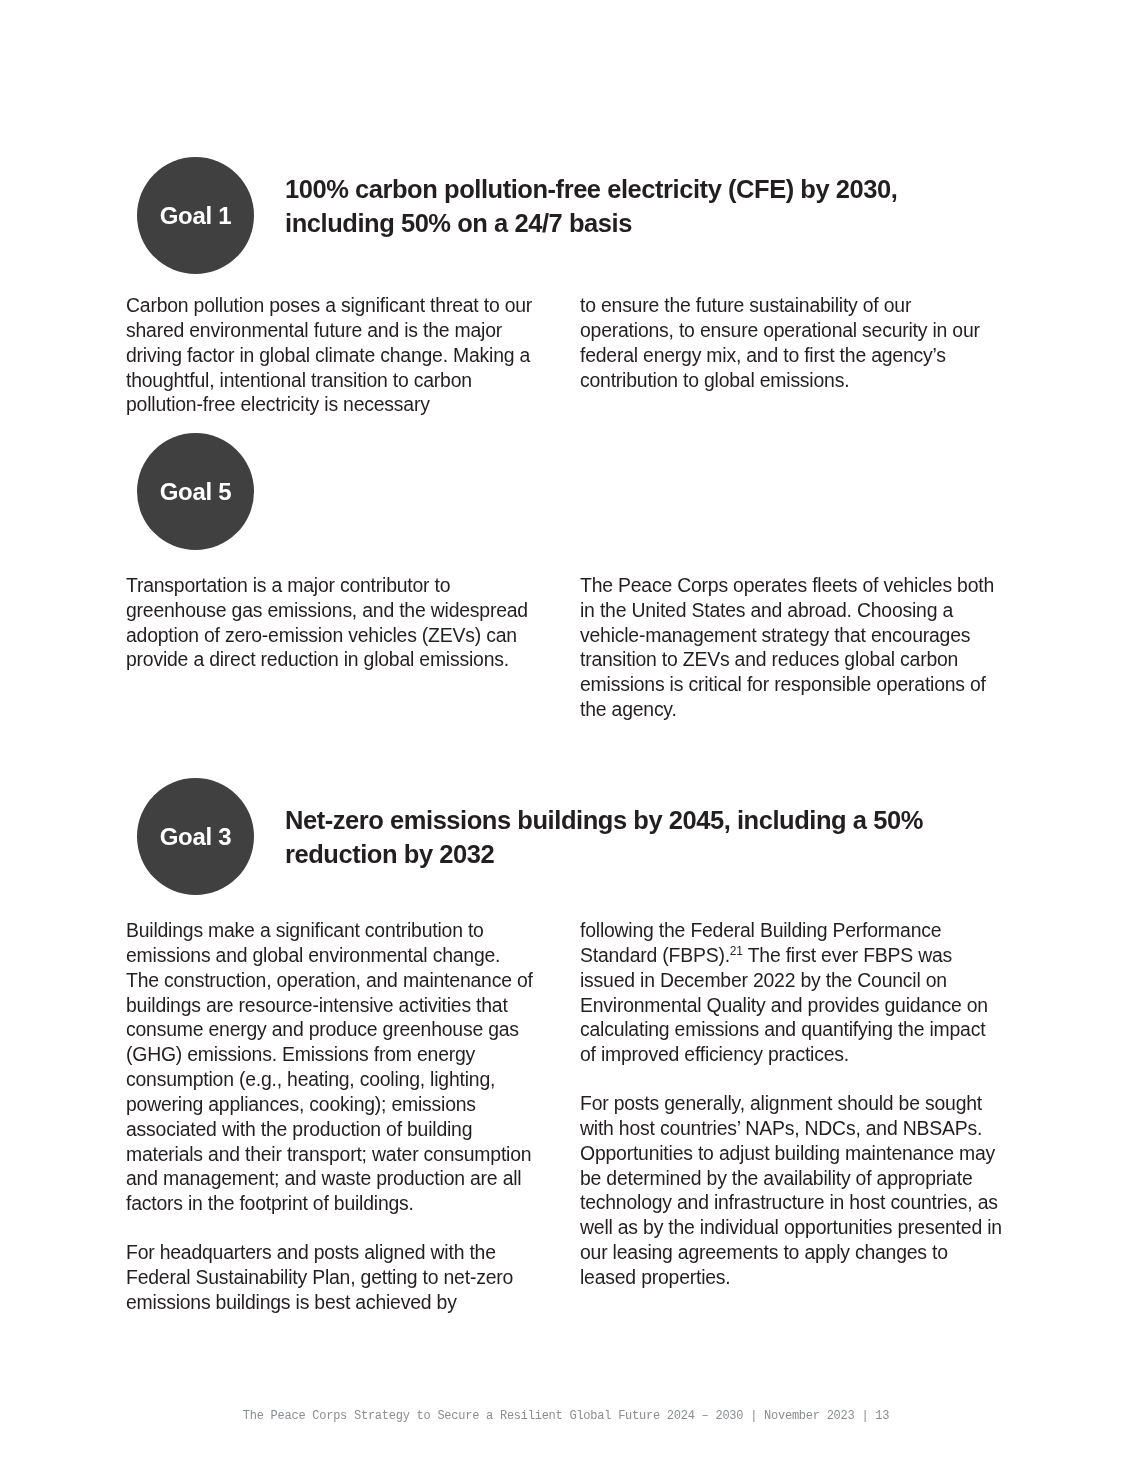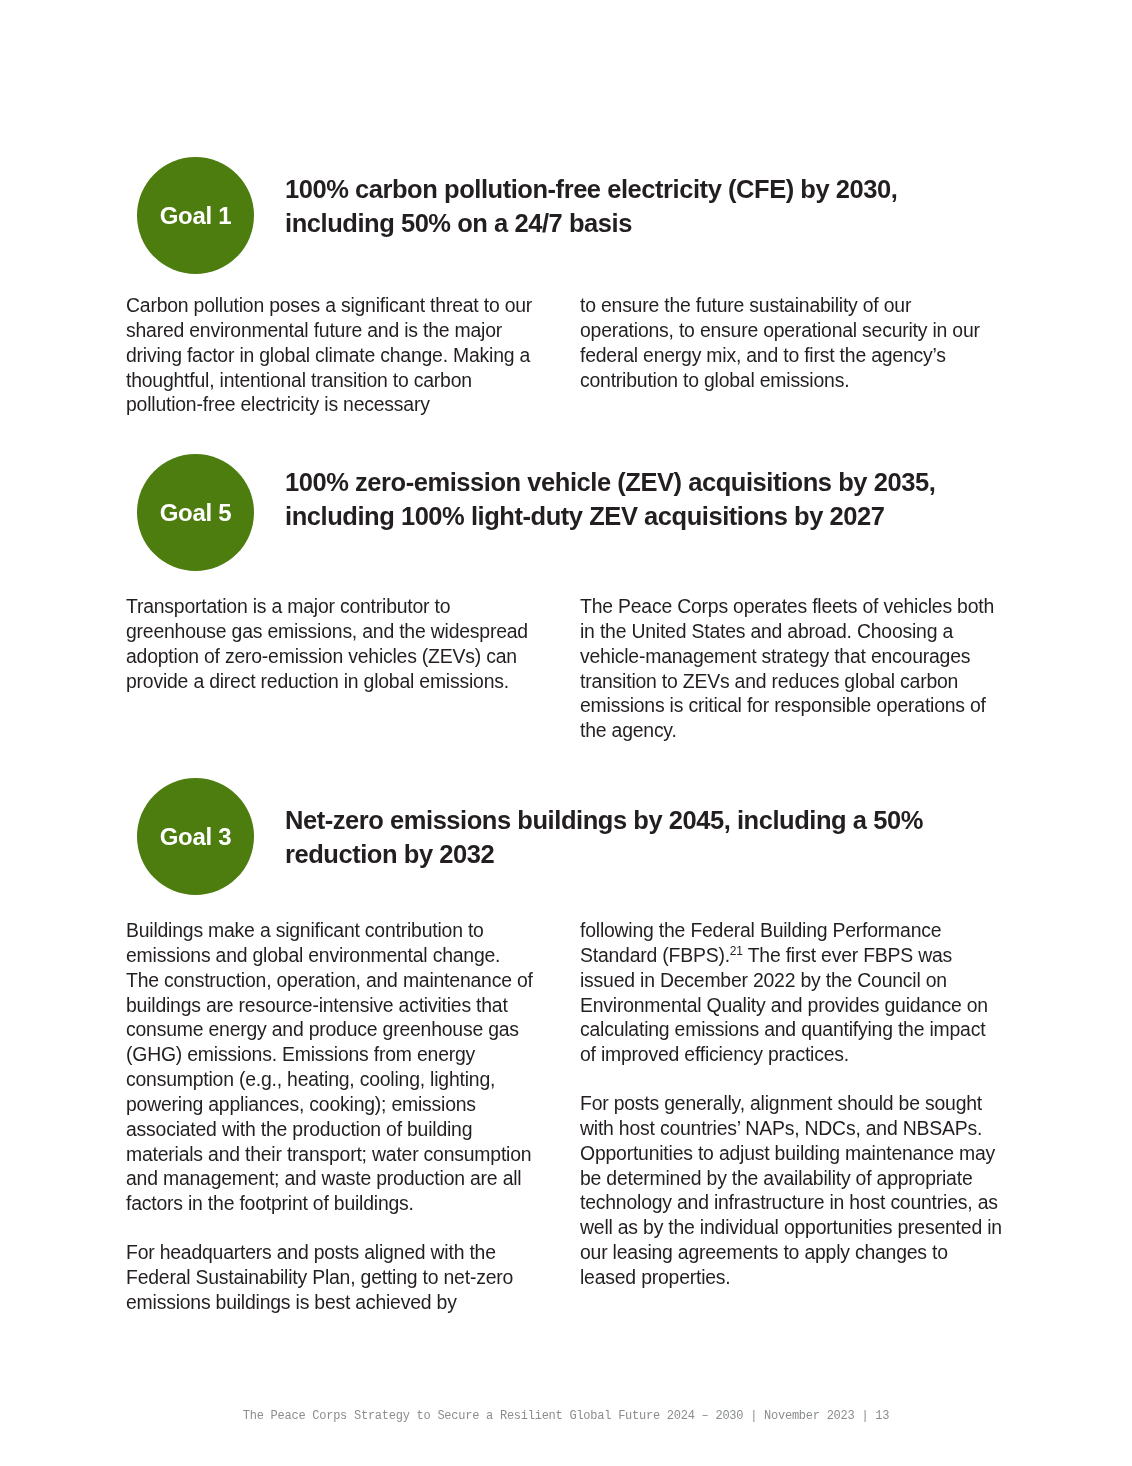--- a/index.html
+++ b/index.html
@@ -37,21 +37,21 @@
     min-height: 118px;
   }
 
   .goal-badge {
     position: absolute;
     left: 11px;
     top: 0px;
     width: 117px;
     height: 117px;
     border-radius: 50%;
-    background: #4d7c0f;
+    background: #404040;
     display: flex;
     align-items: center;
     justify-content: center;
   }
   .goal-badge-label {
     color: #ffffff;
     font-family: "Liberation Sans", sans-serif;
     font-size: 24px;
     font-weight: 700;
     letter-spacing: -0.3px;
@@ -138,21 +138,20 @@
         <p>to ensure the future sustainability of our operations, to ensure operational security in our federal energy mix, and to first the agency’s contribution to global emissions.</p>
       </div>
     </div>
   </section>
 
   <section class="goal-block" id="goal-block-2">
     <div class="goal-head">
       <div class="goal-badge">
         <span class="goal-badge-label">Goal 5</span>
       </div>
-      <h2 class="goal-title">100% zero-emission vehicle (ZEV) acquisitions by 2035, including 100% light-duty ZEV acquisitions by 2027</h2>
     </div>
     <div class="goal-body">
       <div class="col left">
         <p>Transportation is a major contributor to greenhouse gas emissions, and the widespread adoption of zero-emission vehicles (ZEVs) can provide a direct reduction in global emissions.</p>
       </div>
       <div class="col right">
         <p>The Peace Corps operates fleets of vehicles both in the United States and abroad. Choosing a vehicle-management strategy that encourages transition to ZEVs and reduces global carbon emissions is critical for responsible operations of the agency.</p>
       </div>
     </div>
   </section>

